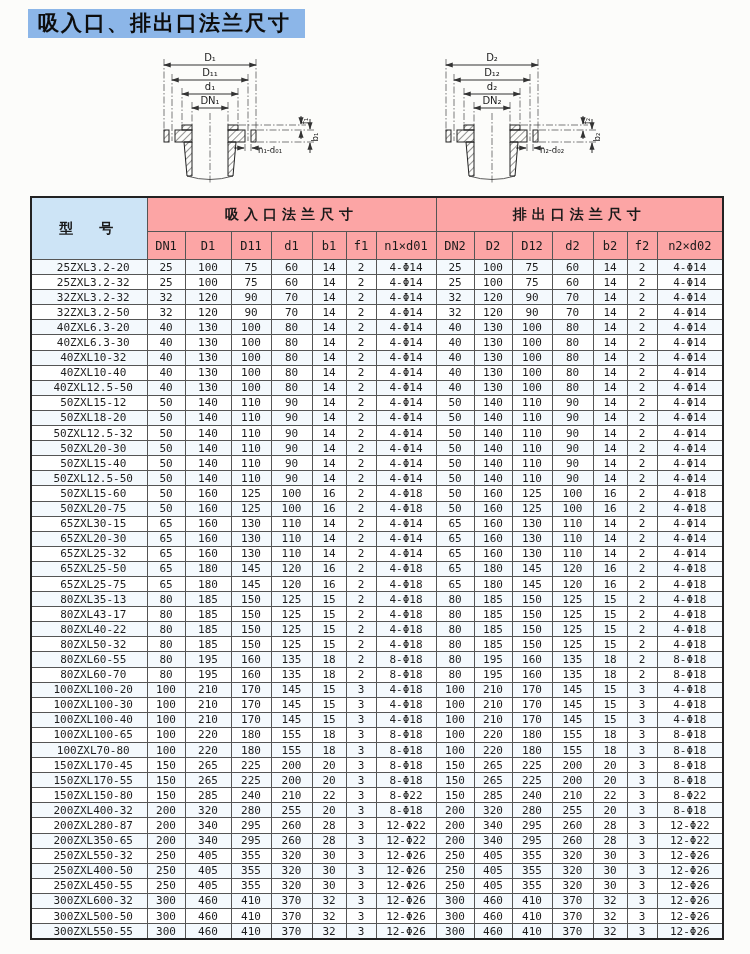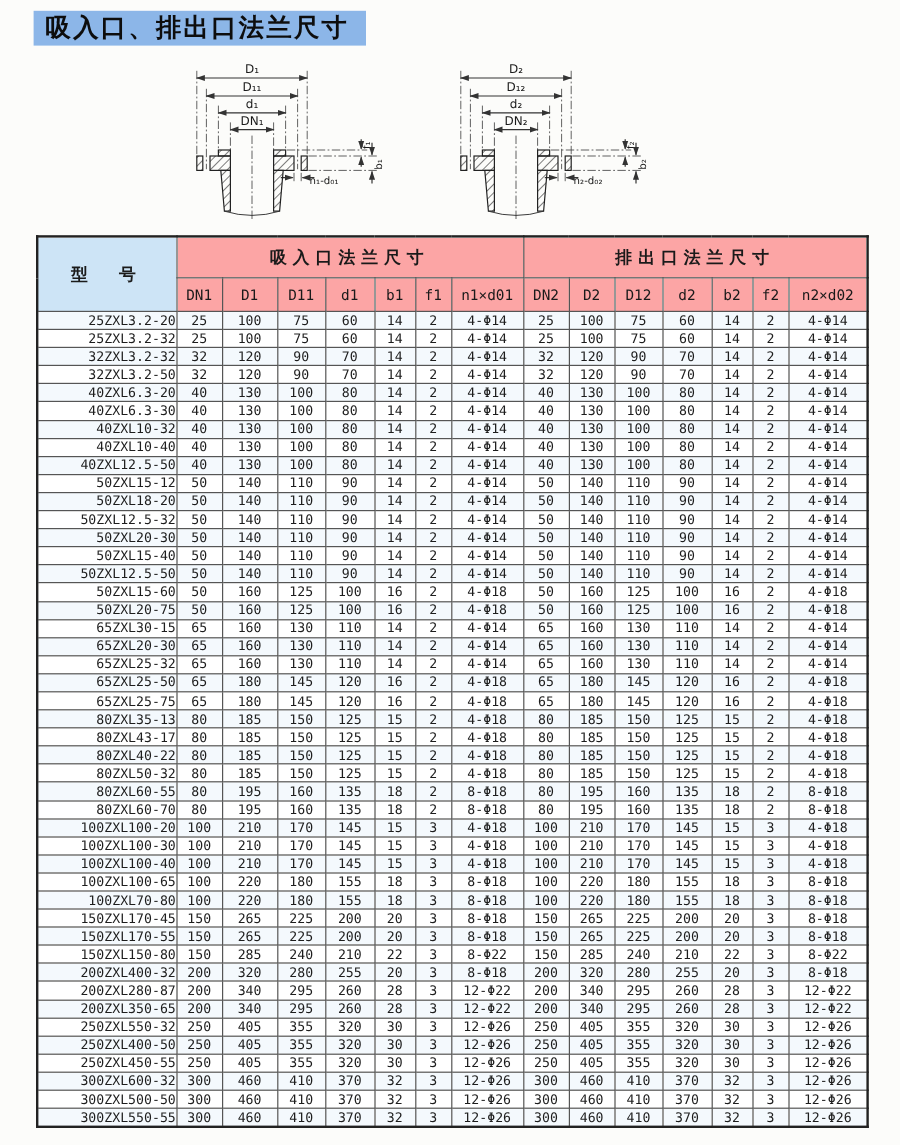--- a/index.html
+++ b/index.html
@@ -14,21 +14,21 @@
     position:absolute;left:28px;top:9px;
     background:#8cb6e8;
     color:#0d0d0d;
     font-size:21px;font-weight:bold;
     line-height:29px;height:29px;
     padding:0 14px 0 10px;
     letter-spacing:2px;
   }
   .diagrams{
     position:absolute;left:158px;top:45px;
-    display:flex;gap:48px;
+    display:flex;gap:110px;
   }
   .diag{width:172px;height:140px;}
   .diag text{font-family:"DejaVu Sans", sans-serif;font-size:10px;fill:#1a1a1a;}
   .diag text.small{font-size:8.5px;}
   .dimline{stroke:#333;stroke-width:1;}
   .extline{stroke:#444;stroke-width:0.7;stroke-dasharray:7 2 1.5 2;}
   .outline{stroke:#222;stroke-width:1;fill:url(#hatch);}
   .thin{stroke:#333;stroke-width:0.8;fill:none;}
 
   table.flange{
@@ -51,21 +51,21 @@
   tr.subhead th{
     height:27px;background:#fca5a5;
     font-family:"DejaVu Sans Mono", monospace;
     font-size:12px;font-weight:normal;
   }
   tbody td{
     height:14.1px;
     font-family:"DejaVu Sans Mono", monospace;
     font-size:11px;line-height:1;color:#1d1d1d;
   }
-  tbody td.model{text-align:right;padding-left:8px;}
+  tbody td.model{text-align:center;padding-left:8px;}
   tbody tr:nth-child(odd){background:#f4f9fd;}
   tbody tr:nth-child(even){background:#ffffff;}
 </style>
 </head>
 <body>
 
 <div class="page-title">吸入口、排出口法兰尺寸</div>
 
 <div class="diagrams">
 

